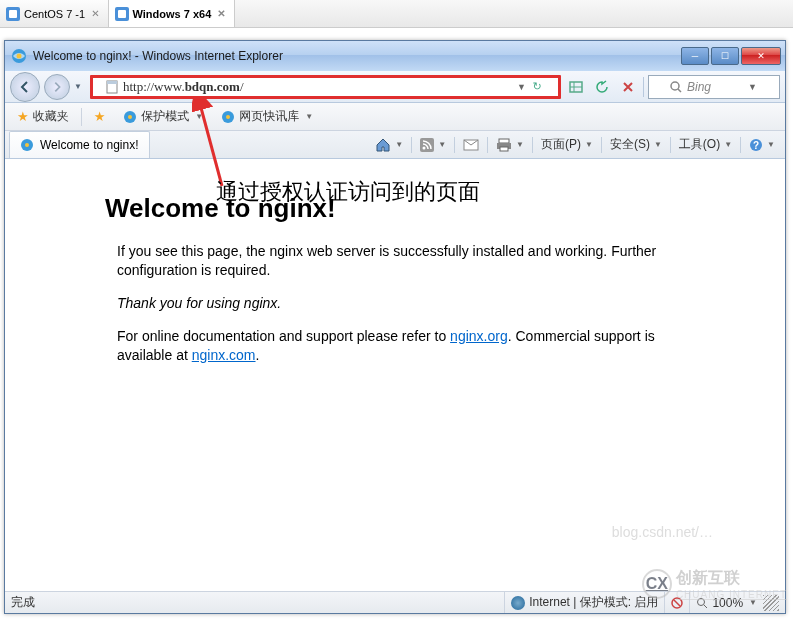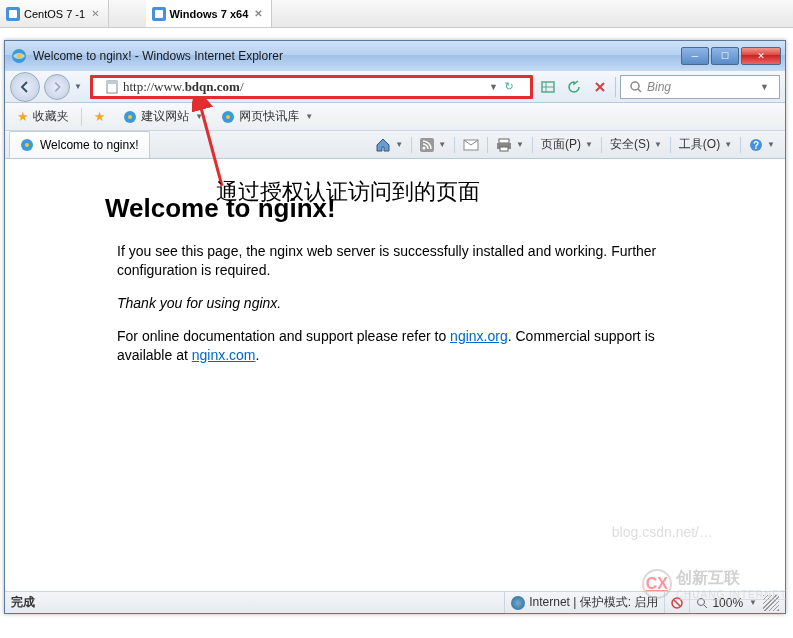--- a/index.html
+++ b/index.html
@@ -1,21 +1,21 @@
 <!DOCTYPE html>
 <html><head>
   <meta charset="utf-8">
   <style>
     * { margin: 0; padding: 0; box-sizing: border-box; }
     body { font-family: "Microsoft YaHei", Tahoma, Arial, sans-serif; font-size: 12px; background: #fff; width: 793px; height: 638px; overflow: hidden; position: relative; }
     
     
     .vm-tabs { height: 28px; background: linear-gradient(#f8f8f8, #e8e8e8); border-bottom: 1px solid #ccc; display: flex; align-items: stretch; }
     .vm-tab { display: flex; align-items: center; padding: 0 6px; border-right: 1px solid #ccc; background: linear-gradient(#fdfdfd, #eaeaea); gap: 4px; font-size: 11px; }
-    .vm-tab.active { background: #fff; font-weight: bold; margin-left: 37px; }
+    .vm-tab.active { background: #fff; font-weight: bold; }
     .vm-tab-close { color: #888; cursor: pointer; font-size: 10px; padding: 0 2px; }
     .vm-icon { width: 14px; height: 14px; display: inline-block; background: #4a90d9; border-radius: 2px; position: relative; }
     .vm-icon::after { content: ""; position: absolute; inset: 3px; background: #fff; border-radius: 1px; }
     
     
     .ie-window { position: absolute; top: 40px; left: 4px; width: 782px; height: 574px; border: 1px solid #5a7aa0; box-shadow: 0 0 4px rgba(0,0,0,.3); background: #fff; display: flex; flex-direction: column; }
     .titlebar { height: 30px; background: linear-gradient(#cfe1f8, #b7d1f0 45%, #a0c0e8 46%, #c2daf5); display: flex; align-items: center; padding: 0 4px 0 6px; }
     .title-icon { width: 16px; height: 16px; margin-right: 6px; }
     .title-text { flex: 1; font-size: 12px; color: #1a1a1a; }
     .win-buttons { display: flex; gap: 2px; }
@@ -30,21 +30,21 @@
     .nav-arrow.back { width: 30px; height: 30px; }
     .nav-dropdown-small { width: 12px; color: #567; font-size: 8px; }
     .addressbar { flex: 1; height: 24px; border: 3px solid #e02e2e; background: #fff; display: flex; align-items: center; padding: 0 12px; border-radius: 1px; }
     .addr-icon { width: 14px; height: 14px; margin-right: 4px; }
     .addr-text { flex: 1; font-size: 13px; color: #333; font-family: Tahoma; }
     .addr-text b { font-weight: bold; }
     .addr-drop { color: #666; font-size: 9px; margin: 0 2px; }
     .addr-go { width: 18px; height: 18px; display: flex; align-items: center; justify-content: center; color: #4a8; font-size: 11px; }
     .toolbar-sep { width: 1px; height: 20px; background: #b8c9de; }
     .small-btn { width: 22px; height: 22px; display: flex; align-items: center; justify-content: center; color: #356; }
-    .searchbox { width: 160px; height: 24px; border: 1px solid #9ab; background: #fff; display: flex; align-items: center; padding: 0 8px; }
+    .searchbox { width: 132px; height: 24px; border: 1px solid #9ab; background: #fff; display: flex; align-items: center; padding: 0 20px; }
     .search-icon { width: 14px; height: 14px; margin-right: 4px; }
     .search-text { flex: 1; color: #888; font-style: italic; font-size: 12px; }
     
     
     .favbar { height: 28px; background: linear-gradient(#f8f9fb,#ebeef2); border-bottom: 1px solid #ccd4e0; display: flex; align-items: center; padding: 0 6px; gap: 6px; }
     .fav-btn { display: flex; align-items: center; gap: 4px; padding: 2px 6px; font-size: 12px; color: #333; }
     .star-icon { color: #f5a623; font-size: 13px; }
     .fav-sep { width: 1px; height: 18px; background: #ccd4e0; }
     .ie-small { width: 14px; height: 14px; }
     .drop-arrow { font-size: 8px; color: #666; margin-left: 2px; }
@@ -64,28 +64,28 @@
     .nginx-page p { margin-bottom: 14px; line-height: 1.35; margin-left: 12px; }
     .nginx-page a { color: #0066cc; text-decoration: underline; }
     .nginx-page em { font-style: italic; }
     
     
     .annotation { position: absolute; color: #000000; font-size: 22px; font-weight: 400; pointer-events: none; }
     .anno-arrow { position: absolute; top: 96px; left: 192px; width: 40px; height: 94px; pointer-events: none; }
     
     
     .statusbar { height: 22px; background: linear-gradient(#f3f5f8,#e6eaef); border-top: 1px solid #ccd4e0; display: flex; align-items: center; padding: 0 6px; font-size: 12px; color: #333; }
-    .status-left { flex: 1; font-weight: bold; }
+    .status-left { flex: 1; }
     .status-section { display: flex; align-items: center; gap: 4px; padding: 0 6px; border-left: 1px solid #ccd4e0; height: 100%; }
     .globe-icon { width: 14px; height: 14px; border-radius: 50%; background: radial-gradient(#7ac,#269); }
     .grip { width: 16px; height: 16px; background: repeating-linear-gradient(135deg,#999 0,#999 1px,transparent 1px,transparent 3px); }
     
     
     .watermark { position: absolute; right: 6px; bottom: 38px; opacity: .55; font-size: 16px; color: #aaa; display: flex; align-items: center; gap: 4px; pointer-events: none; }
-    .wm-circle { width: 30px; height: 30px; border: 2px solid #bbb; border-radius: 50%; display: flex; align-items: center; justify-content: center; font-weight: bold; color: #ef4444; text-decoration: underline; }
+    .wm-circle { width: 30px; height: 30px; border: 2px solid #bbb; border-radius: 50%; display: flex; align-items: center; justify-content: center; font-weight: bold; color: #0f172a; text-decoration: underline; }
     .faded-text { position: absolute; right: 80px; bottom: 98px; color: #ddd; font-size: 14px; pointer-events: none; }
     
     svg { display: block; }
   </style>
 </head>
 <body>
 
 <div class="vm-tabs">
   <div class="vm-tab">
     <span class="vm-icon"></span>
@@ -170,21 +170,21 @@
     </div>
     <div class="fav-sep"></div>
     <div class="fav-btn">
       <span class="star-icon">★</span>
     </div>
     <div class="fav-btn">
       <svg class="ie-small" viewBox="0 0 14 14">
           <circle cx="7" cy="7" r="6" fill="#3a9bdc"></circle>
           <circle cx="7" cy="7" r="2" fill="#f5c33b"></circle>
         </svg>
-      <span>建议网站</span>
+      <span>保护模式</span>
       <span class="drop-arrow">▼</span>
     </div>
     <div class="fav-btn">
       <svg class="ie-small" viewBox="0 0 14 14">
           <circle cx="7" cy="7" r="6" fill="#3a9bdc"></circle>
           <circle cx="7" cy="7" r="2" fill="#f5c33b"></circle>
         </svg>
       <span>网页快讯库</span>
       <span class="drop-arrow">▼</span>
     </div>

